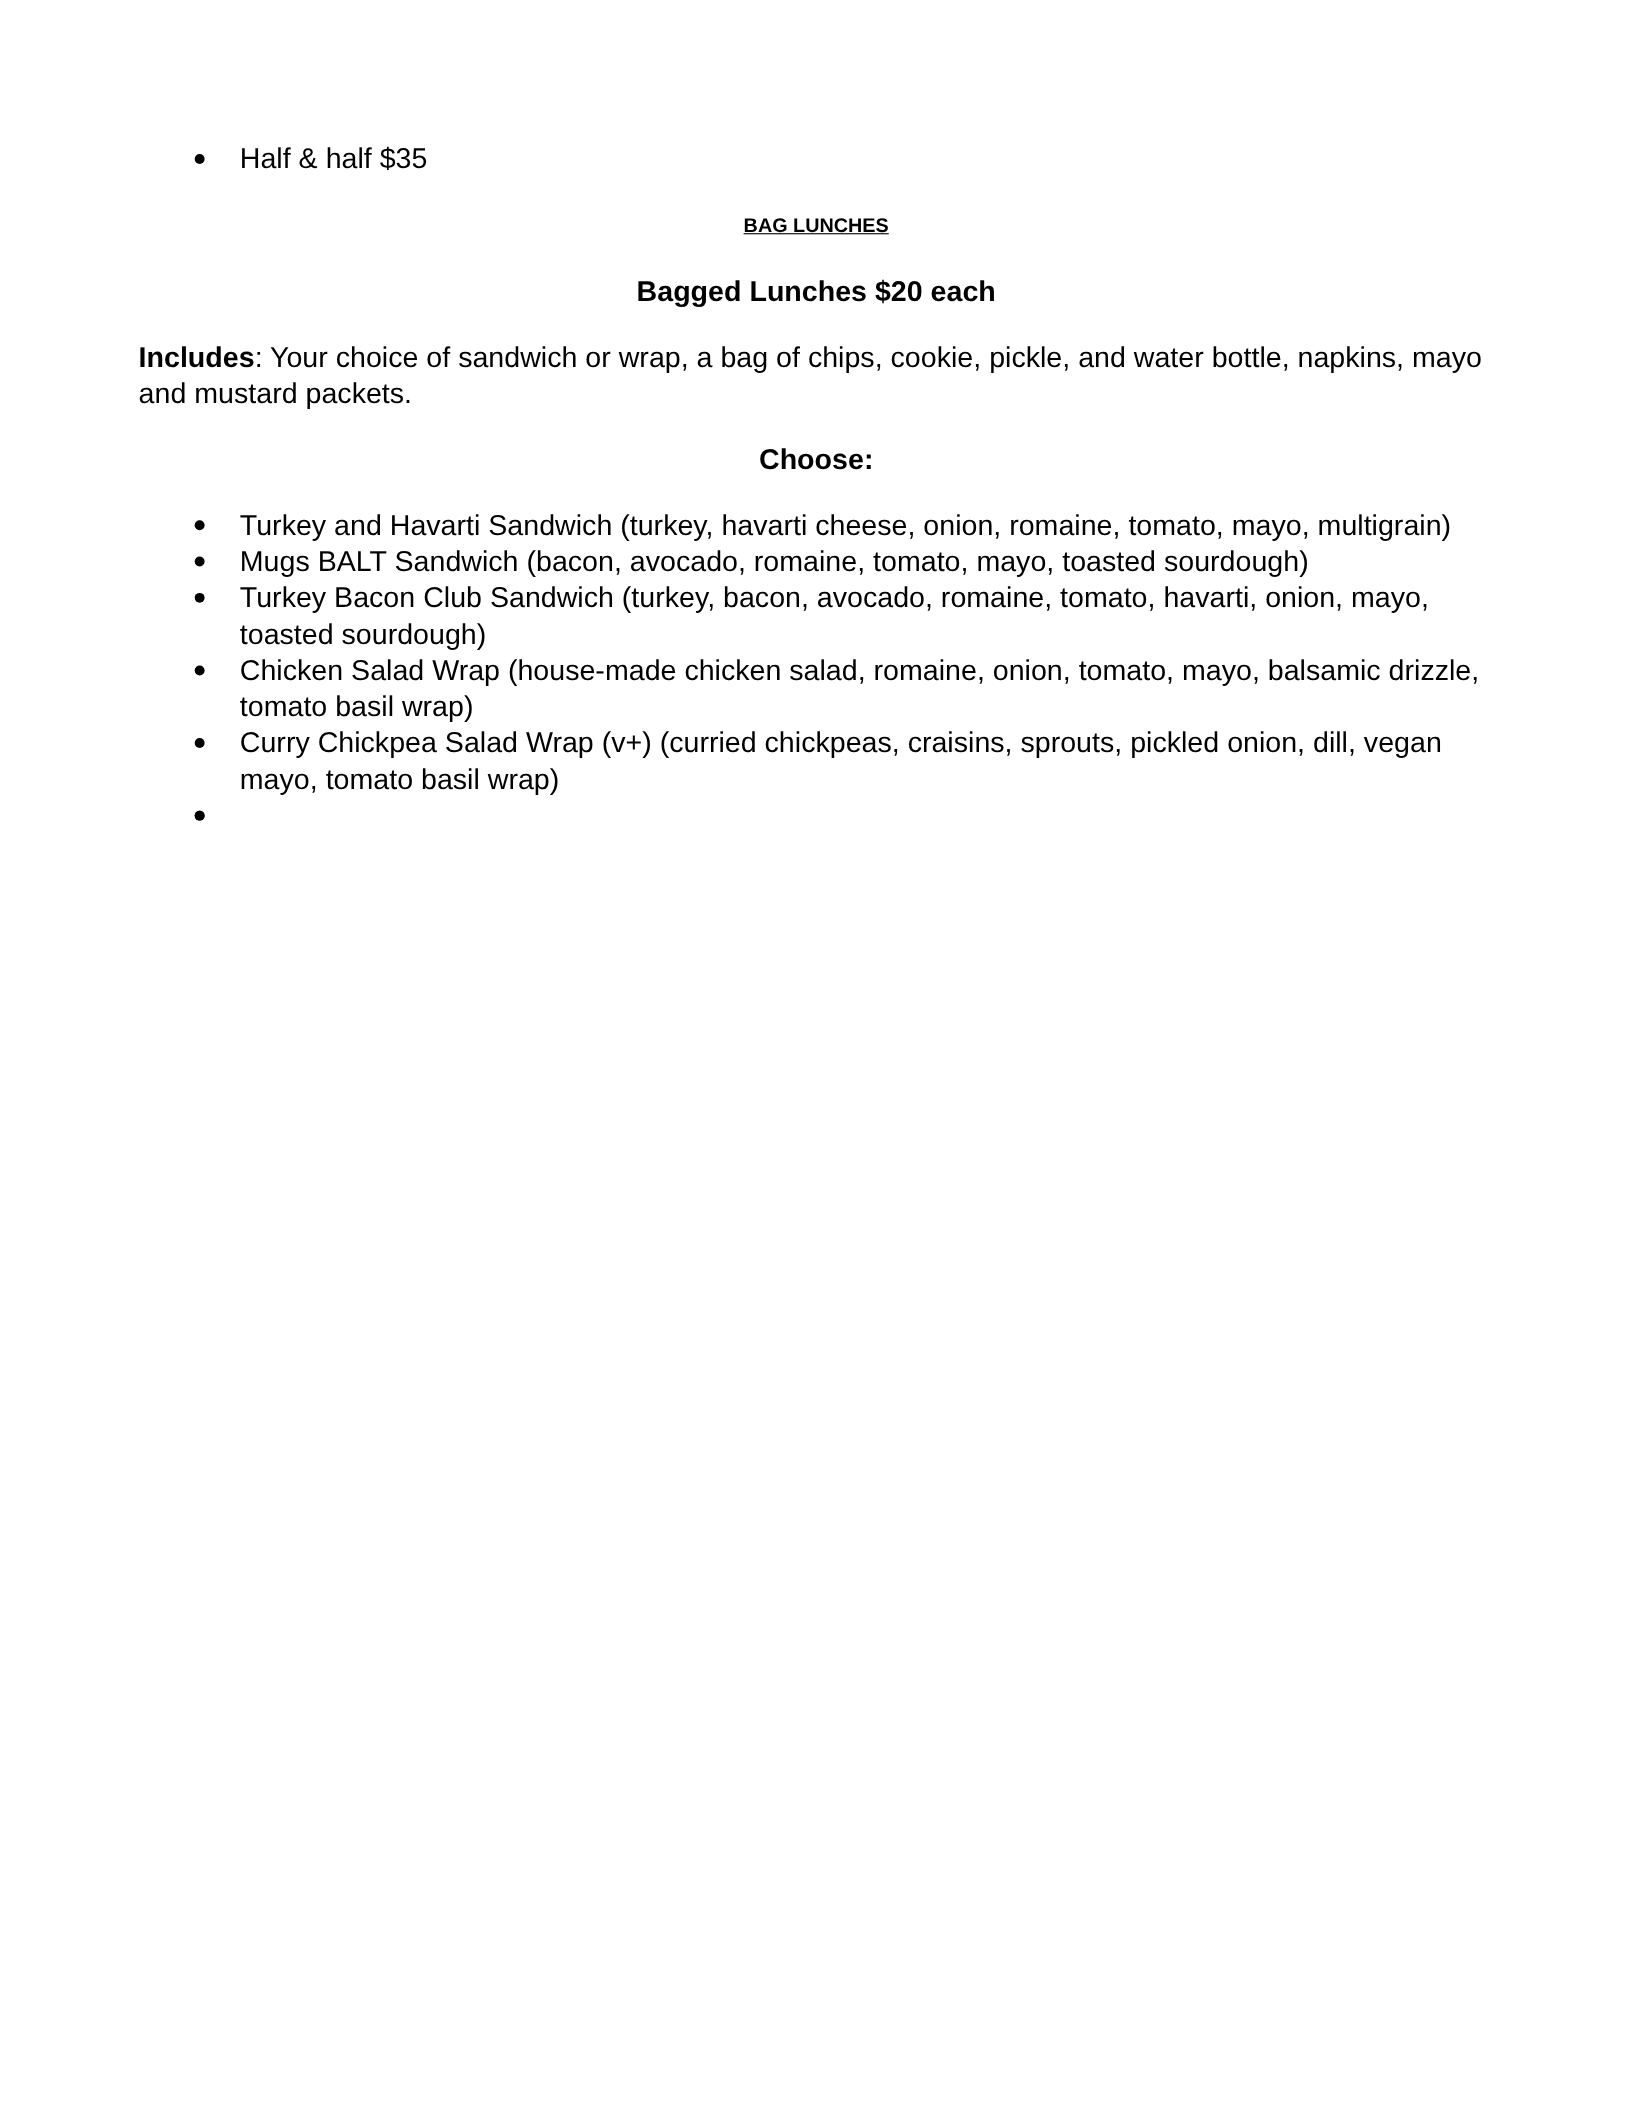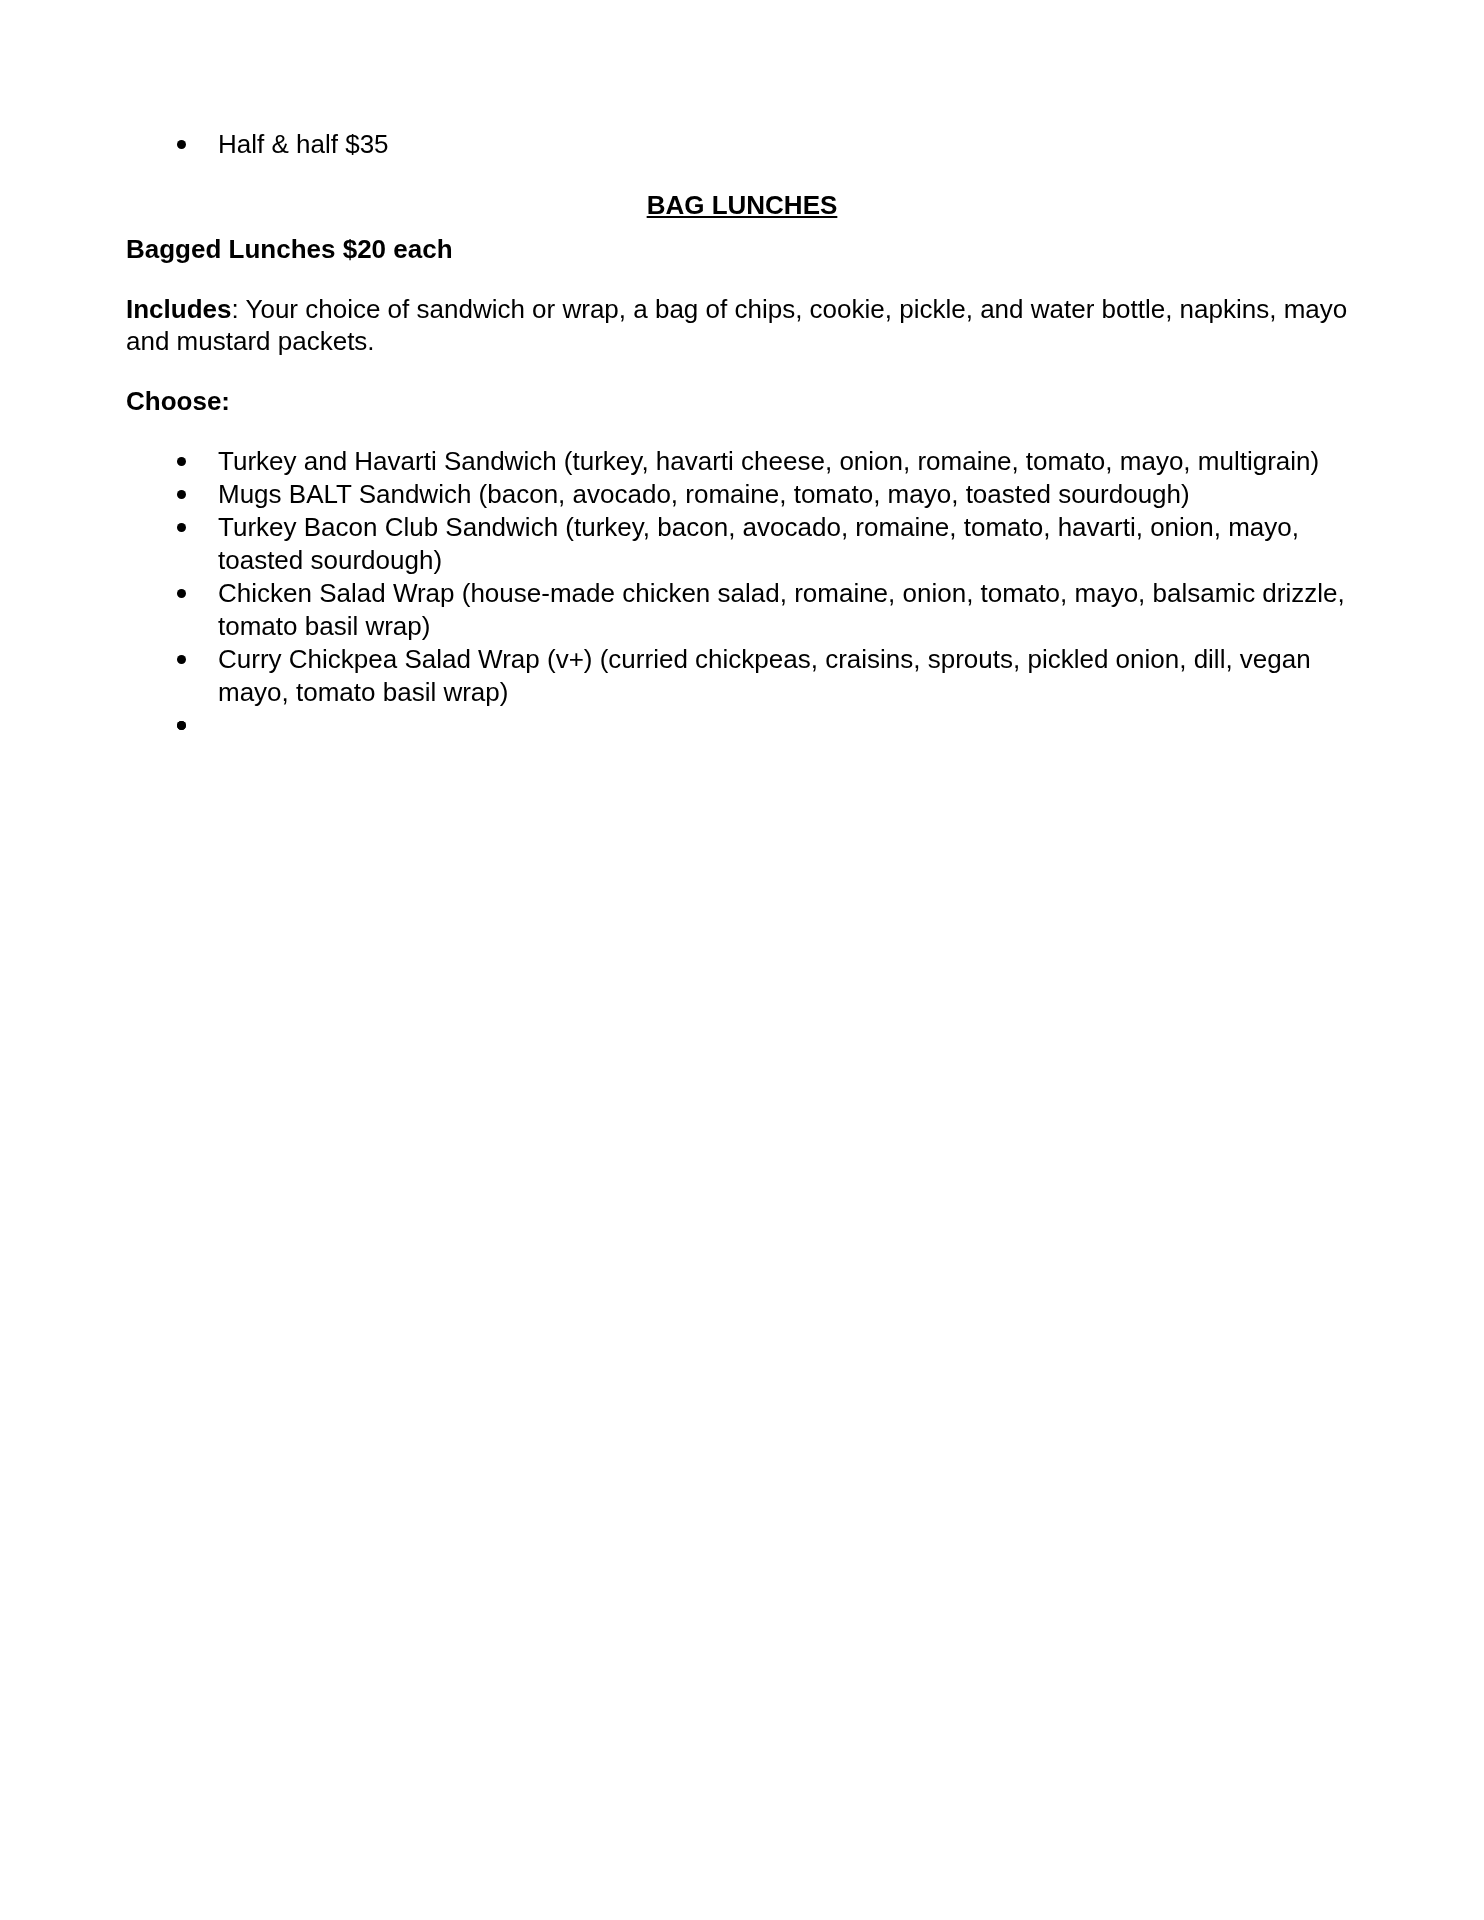--- a/index.html
+++ b/index.html
@@ -16,27 +16,27 @@
     color: #000000;
     font-family: "Liberation Sans", sans-serif;
     font-size: 26px;
     line-height: 32px;
     padding: 128px 126px 0 126px;
     overflow: hidden;
   }
   .para {
     margin: 0 0 28px 0;
   }
-  .bold { font-weight: bold; }
+  .bold { font-weight: bold; text-align: center; }
   .section-heading {
     font-weight: bold;
     text-decoration: underline;
     text-align: center;
-    font-size: 26px;
-    margin: 0 0 12px 0;
+    font-size: 18px;
+    margin: 0 0 28px 0;
     line-height: 32px;
   }
   .doc-list {
     margin: 0 0 28px 0;
     padding: 0;
   }
   .doc-li {
     position: relative;
     padding-left: 92px;
     line-height: 33px;

